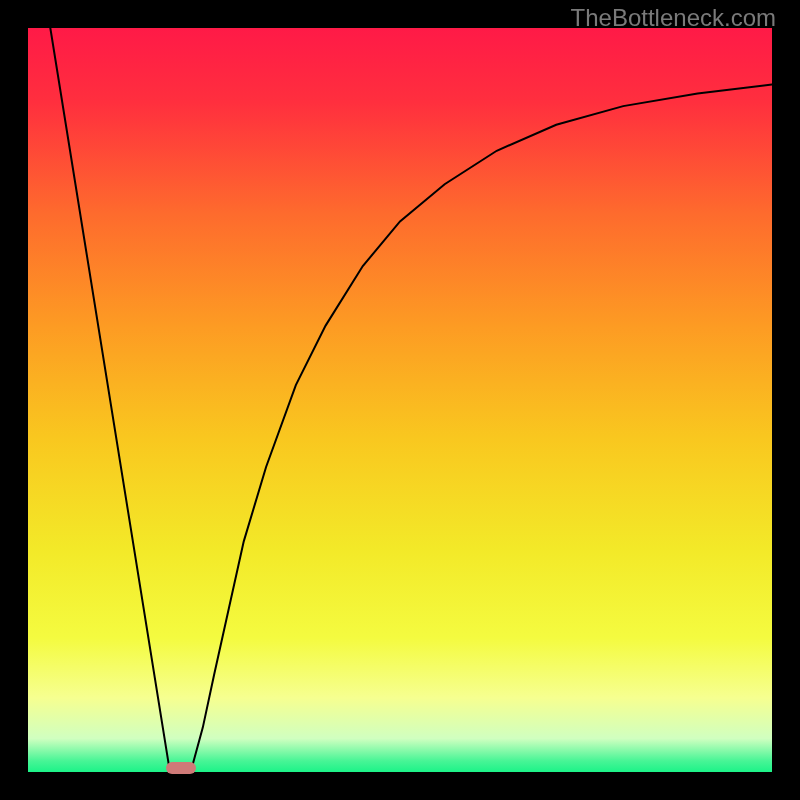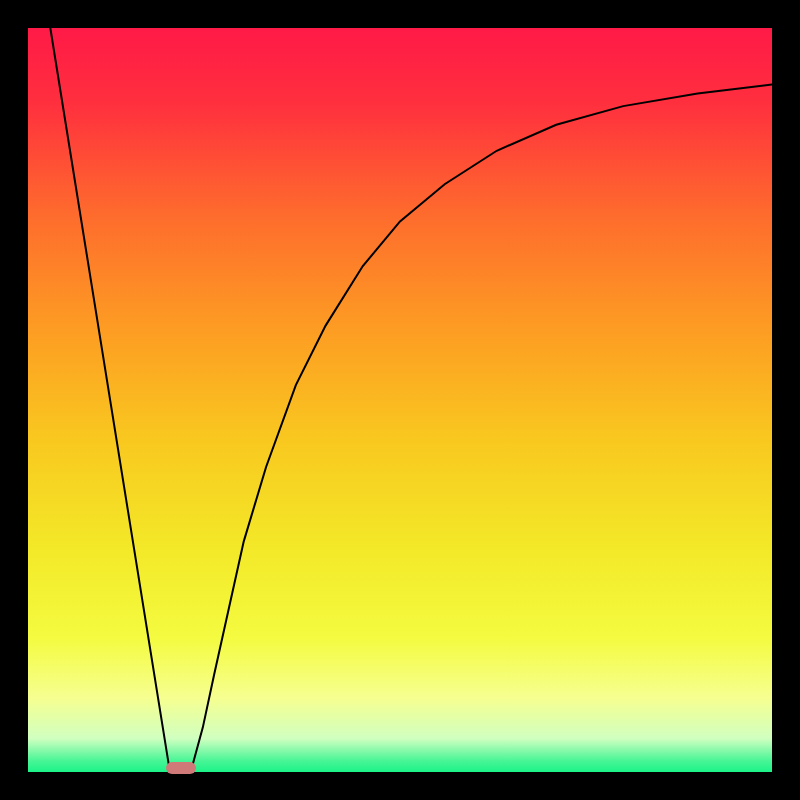--- a/index.html
+++ b/index.html
@@ -41,20 +41,21 @@
     height: 12px;
     background: #cf7a78;
     border-radius: 6px;
     z-index: 5;
   }
 </style>
 </head>
 <body>
 
 <div class="chart-container">
+  <div class="watermark">TheBottleneck.com</div>
   <div class="plot-area">
     <svg class="chart" width="744" height="744" viewBox="0 0 744 744" preserveAspectRatio="none">
       <defs>
         <linearGradient id="bg-grad" x1="0" y1="0" x2="0" y2="1">
             <stop offset="0%" stop-color="#ff1a47"></stop>
             <stop offset="10%" stop-color="#ff2f3e"></stop>
             <stop offset="25%" stop-color="#fe6b2d"></stop>
             <stop offset="40%" stop-color="#fd9b23"></stop>
             <stop offset="55.00000000000001%" stop-color="#f9c71f"></stop>
             <stop offset="70%" stop-color="#f3e928"></stop>

